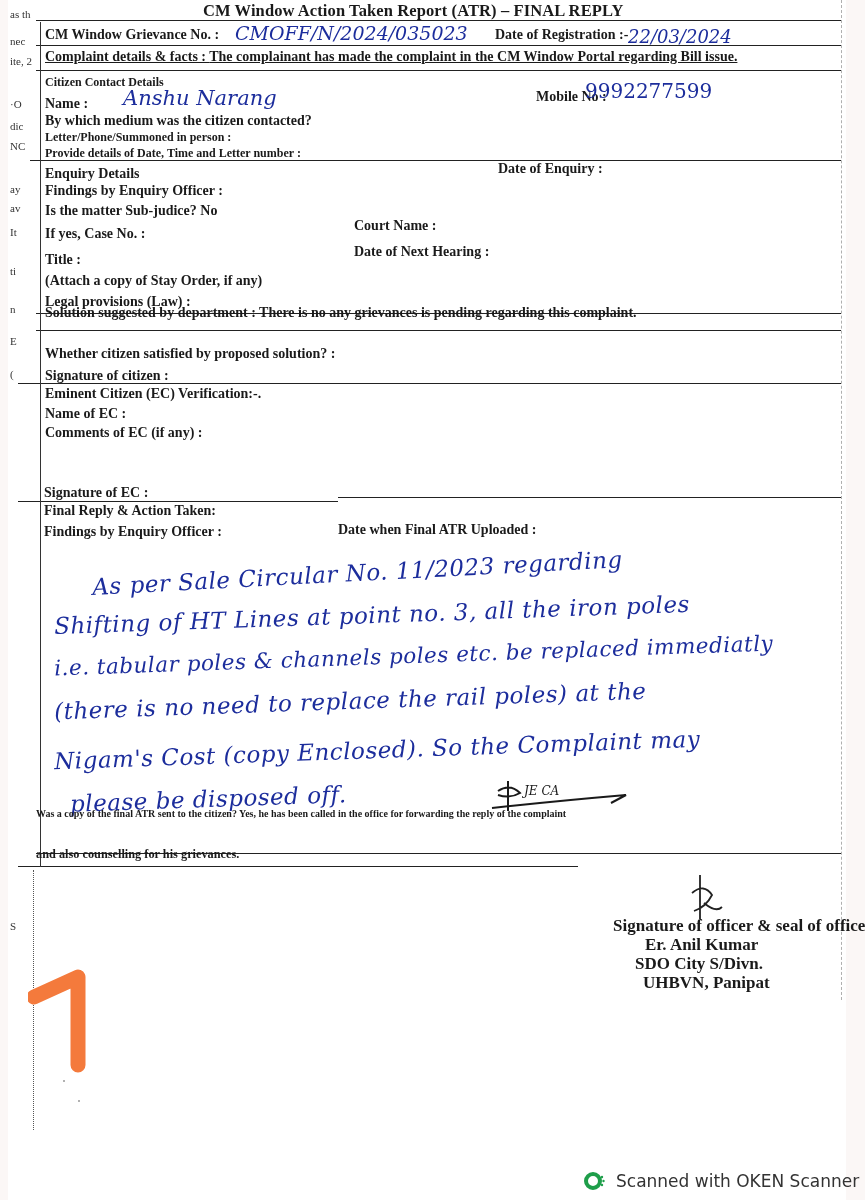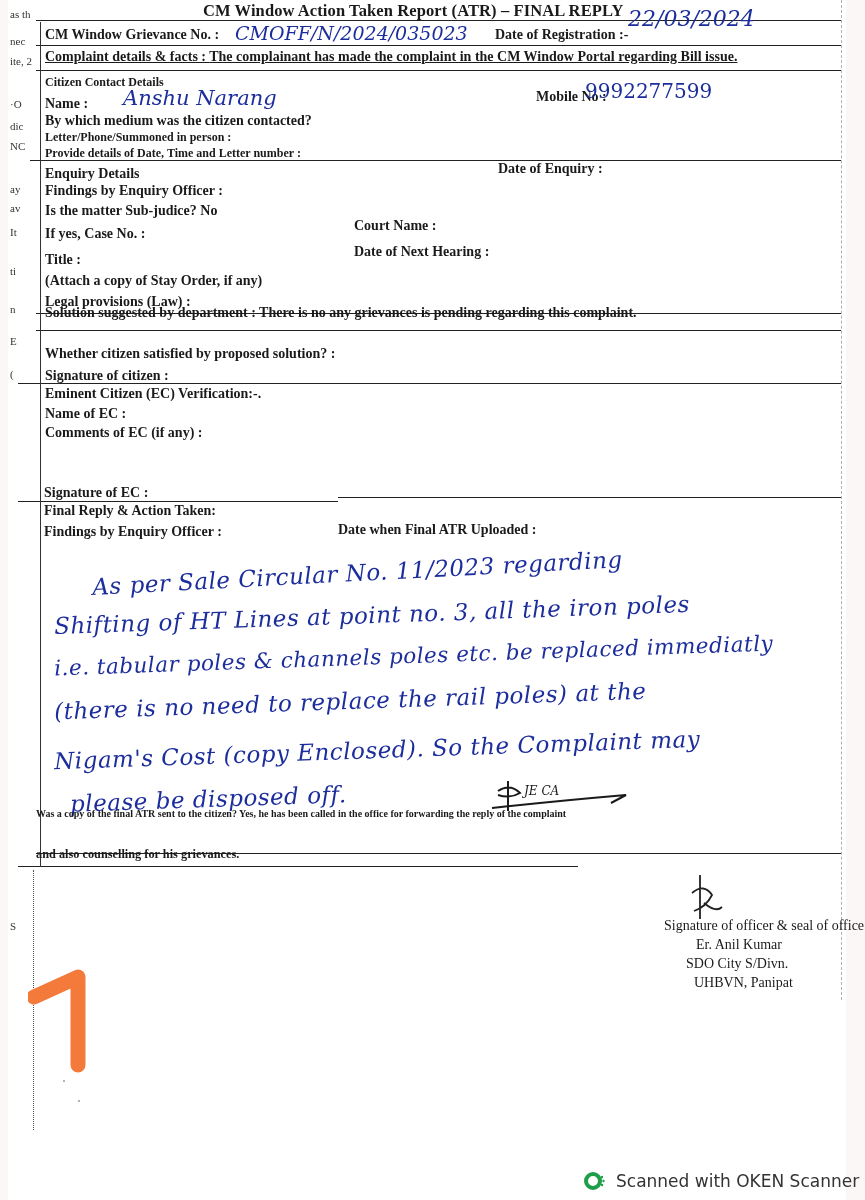--- a/index.html
+++ b/index.html
@@ -21,21 +21,21 @@
     font-family:"Liberation Serif",serif;
   }
   .hline { position:absolute; height:0; border-top:1.5px solid #222; }
   .vline { position:absolute; width:0; border-left:1.3px solid #333; }
   .lbl { position:absolute; font-size:14px; font-weight:bold; white-space:nowrap; font-family:"Liberation Serif",serif; }
   .hand {
     position:absolute; color:#1c2d9c; font-family:"DejaVu Serif",serif; font-style:italic;
     white-space:nowrap;
   }
   .bigcursive { font-size:23px; letter-spacing:0.5px; }
-  .sig-block { position:absolute; left:656px; top:916px; font-size:14px; font-weight:normal; }
+  .sig-block { position:absolute; left:605px; top:916px; font-size:17px; font-weight:bold; }
   .sig-block div { white-space:nowrap; line-height:19px; }
   .orange-mark { position:absolute; left:28px; top:965px; width:70px; height:110px; }
   .scanner { position:absolute; left:584px; top:1170px; display:flex; align-items:center; gap:10px;
     font-family:"DejaVu Sans",sans-serif; font-size:17px; color:#333; }
   .scanner-icon { width:22px; height:22px; }
   .speck { position:absolute; background:#999; border-radius:50%; }
 </style>
 </head>
 <body>
 
@@ -72,21 +72,21 @@
   <div class="hline" style="left:10px; top:501px; width:320px;"></div>
   <div class="hline" style="left:330px; top:497px; width:503px;"></div>
   <div class="hline" style="left:28px; top:853px; width:805px;"></div>
   <div class="hline" style="left:10px; top:866px; width:560px;"></div>
 
   <div class="vline" style="left:32px; top:22px; height:845px;"></div>
 
   <div class="lbl" style="left:37px; top:27px;">CM Window Grievance No. :</div>
   <div class="hand" style="left:227px; top:22px; font-size:19px;">CMOFF/N/2024/035023</div>
   <div class="lbl" style="left:487px; top:27px;">Date of Registration :-</div>
-  <div class="hand" style="left:620px; top:6px; font-size:22px;">22/03/2024</div>
+  <div class="hand" style="left:620px; top:26px; font-size:18px;">22/03/2024</div>
 
   <div class="lbl" style="left:37px; top:49px;text-decoration:underline;">
     <span>Complaint details &amp; facts :</span>
     <span>The complainant has made the complaint in the CM Window Portal regarding Bill issue.</span>
   </div>
 
   <div class="lbl" style="left:37px; top:75px; font-size:12px;">Citizen Contact Details</div>
   <div class="lbl" style="left:37px; top:96px;text-align:right;">Name :</div>
   <div class="hand" style="left:115px; top:86px; font-size:21px;">Anshu Narang</div>
   <div class="lbl" style="left:496px; top:89px;margin-left:32px;">Mobile No :</div>

